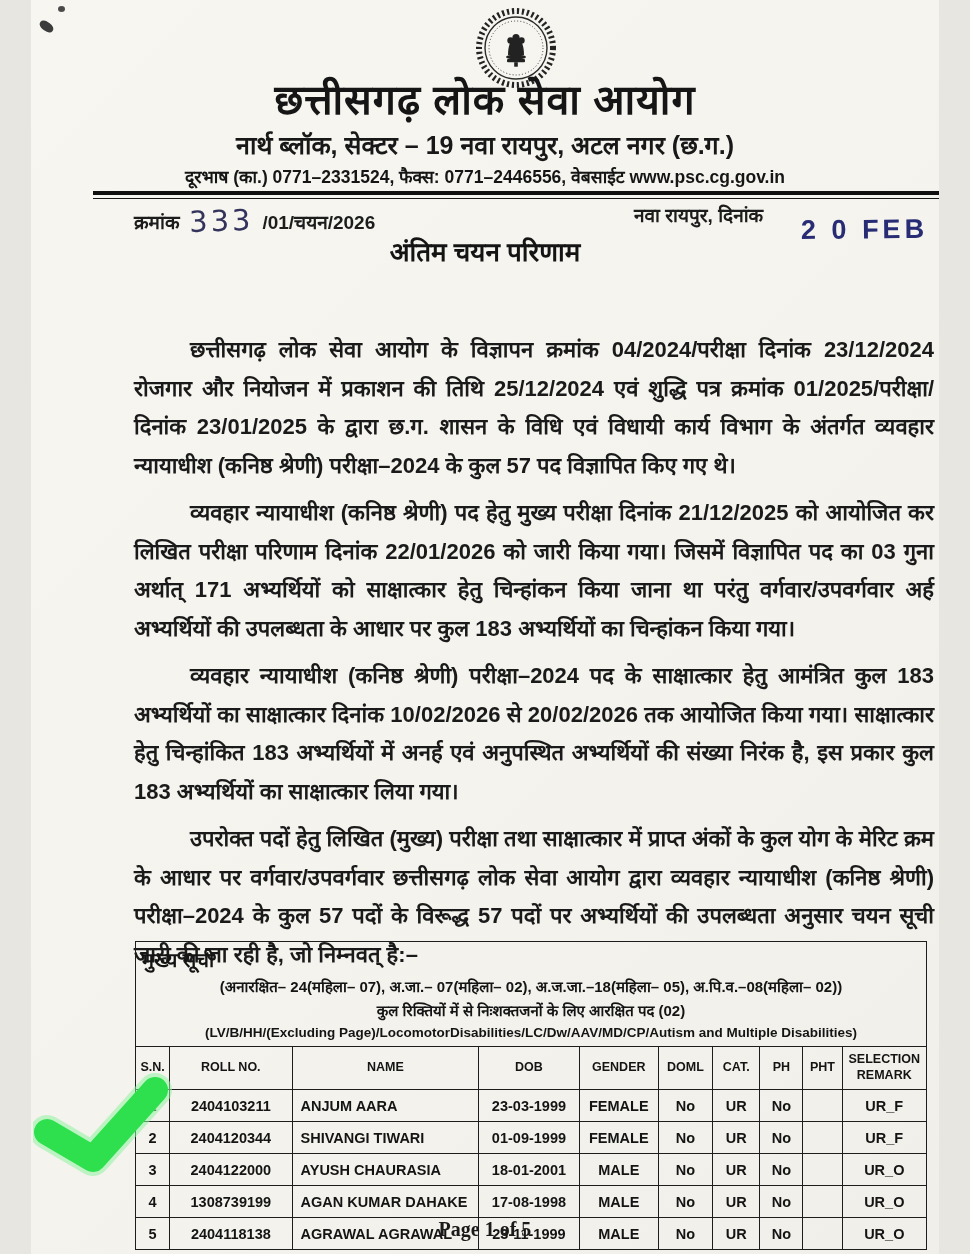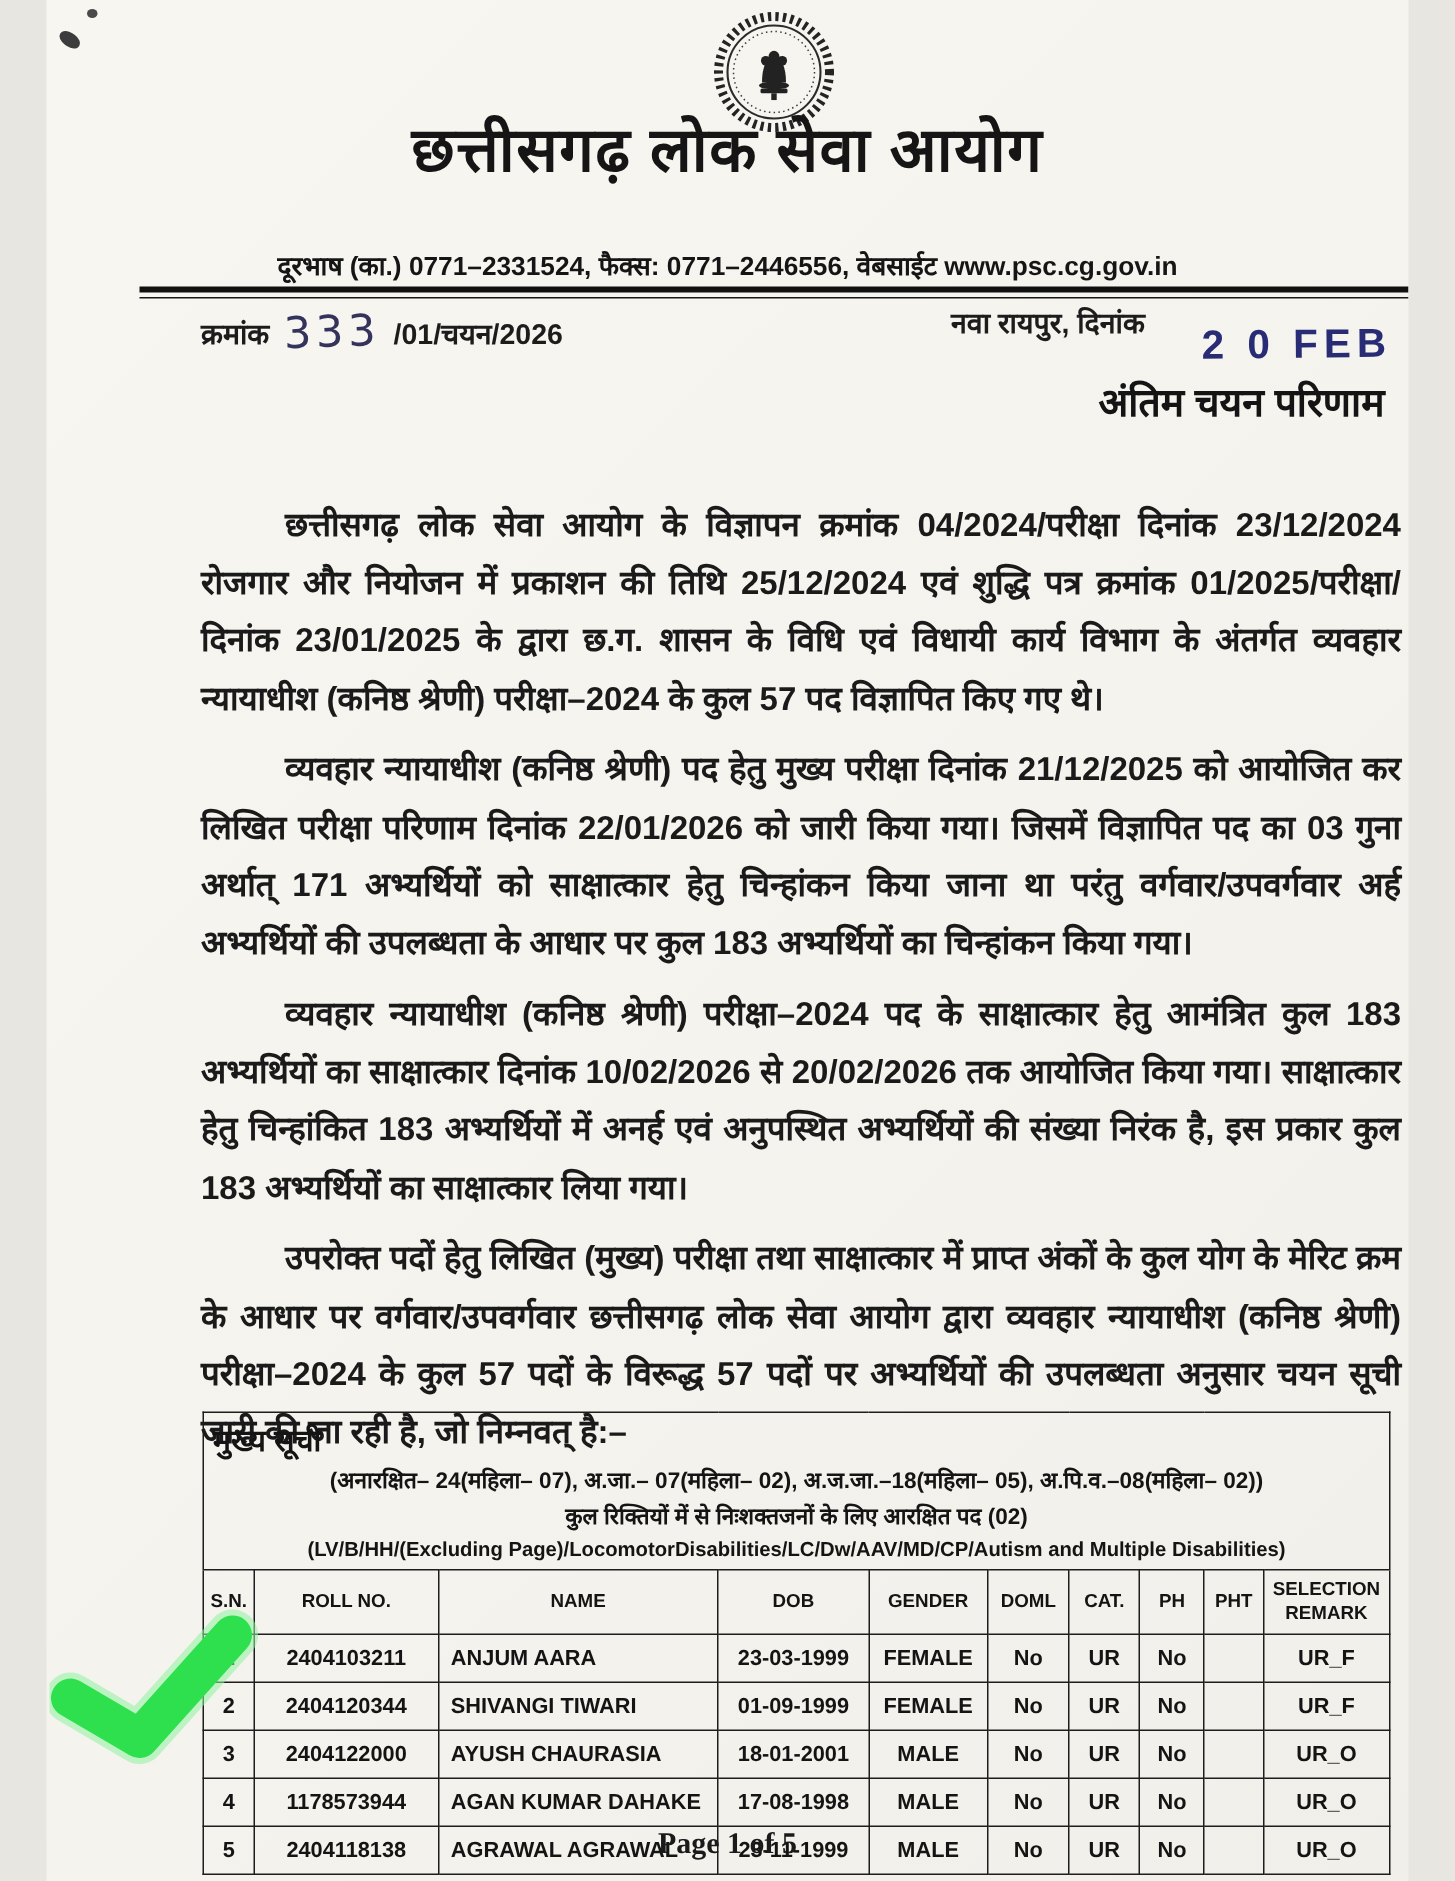--- a/index.html
+++ b/index.html
@@ -95,32 +95,33 @@
         <path d="M33 49 Q33 34 41 31 Q49 34 49 49 Z"></path>
         <circle cx="35.5" cy="34.5" r="3.2"></circle>
         <circle cx="46.5" cy="34.5" r="3.2"></circle>
         <circle cx="41" cy="31.5" r="3.6"></circle>
         <rect x="39.2" y="56.2" width="3.6" height="4.5"></rect>
       </g>
     </svg>
   </div>
 
   <div class="abs center org-name">छत्तीसगढ़ लोक सेवा आयोग</div>
+  <div class="abs center address">नार्थ ब्लॉक, सेक्टर – 19 नवा रायपुर, अटल नगर (छ.ग.)</div>
   <div class="abs center contact">दूरभाष (का.) 0771–2331524, फैक्स: 0771–2446556, वेबसाईट www.psc.cg.gov.in</div>
   <div class="abs rule"></div>
 
   <div class="abs ref-left">
     <span>क्रमांक</span>
     <span class="handwritten">333</span>
     <span>/01/चयन/2026</span>
   </div>
   <div class="abs place-date">नवा रायपुर, दिनांक</div>
   <div class="abs stamp">2 0 FEB 2026</div>
 
-  <h2 class="abs center doc-title" style="margin:16px;text-align:right;">अंतिम चयन परिणाम</h2>
+  <h2 class="abs center doc-title" style="margin:0;">अंतिम चयन परिणाम</h2>
 
   <section class="abs body-text">
     <p>छत्तीसगढ़ लोक सेवा आयोग के विज्ञापन क्रमांक 04/2024/परीक्षा दिनांक 23/12/2024 रोजगार और नियोजन में प्रकाशन की तिथि 25/12/2024 एवं शुद्धि पत्र क्रमांक 01/2025/परीक्षा/दिनांक 23/01/2025 के द्वारा छ.ग. शासन के विधि एवं विधायी कार्य विभाग के अंतर्गत व्यवहार न्यायाधीश (कनिष्ठ श्रेणी) परीक्षा–2024 के कुल 57 पद विज्ञापित किए गए थे।</p>
     <p>व्यवहार न्यायाधीश (कनिष्ठ श्रेणी) पद हेतु मुख्य परीक्षा दिनांक 21/12/2025 को आयोजित कर लिखित परीक्षा परिणाम दिनांक 22/01/2026 को जारी किया गया। जिसमें विज्ञापित पद का 03 गुना अर्थात् 171 अभ्यर्थियों को साक्षात्कार हेतु चिन्हांकन किया जाना था परंतु वर्गवार/उपवर्गवार अर्ह अभ्यर्थियों की उपलब्धता के आधार पर कुल 183 अभ्यर्थियों का चिन्हांकन किया गया।</p>
     <p>व्यवहार न्यायाधीश (कनिष्ठ श्रेणी) परीक्षा–2024 पद के साक्षात्कार हेतु आमंत्रित कुल 183 अभ्यर्थियों का साक्षात्कार दिनांक 10/02/2026 से 20/02/2026 तक आयोजित किया गया। साक्षात्कार हेतु चिन्हांकित 183 अभ्यर्थियों में अनर्ह एवं अनुपस्थित अभ्यर्थियों की संख्या निरंक है, इस प्रकार कुल 183 अभ्यर्थियों का साक्षात्कार लिया गया।</p>
     <p>उपरोक्त पदों हेतु लिखित (मुख्य) परीक्षा तथा साक्षात्कार में प्राप्त अंकों के कुल योग के मेरिट क्रम के आधार पर वर्गवार/उपवर्गवार छत्तीसगढ़ लोक सेवा आयोग द्वारा व्यवहार न्यायाधीश (कनिष्ठ श्रेणी) परीक्षा–2024 के कुल 57 पदों के विरूद्ध 57 पदों पर अभ्यर्थियों की उपलब्धता अनुसार चयन सूची जारी की जा रही है, जो निम्नवत् है:–</p>
   </section>
 
   <table class="abs result-table">
     <colgroup>
@@ -189,21 +190,21 @@
           <td class="cell">18-01-2001</td>
           <td class="cell">MALE</td>
           <td class="cell">No</td>
           <td class="cell">UR</td>
           <td class="cell">No</td>
           <td class="cell"></td>
           <td class="cell">UR_O</td>
         </tr>
         <tr>
           <td class="cell">4</td>
-          <td class="cell">1178573944</td>
+          <td class="cell">1308739199</td>
           <td class="cell cell-name">AGAN KUMAR DAHAKE</td>
           <td class="cell">17-08-1998</td>
           <td class="cell">MALE</td>
           <td class="cell">No</td>
           <td class="cell">UR</td>
           <td class="cell">No</td>
           <td class="cell"></td>
           <td class="cell">UR_O</td>
         </tr>
         <tr>

